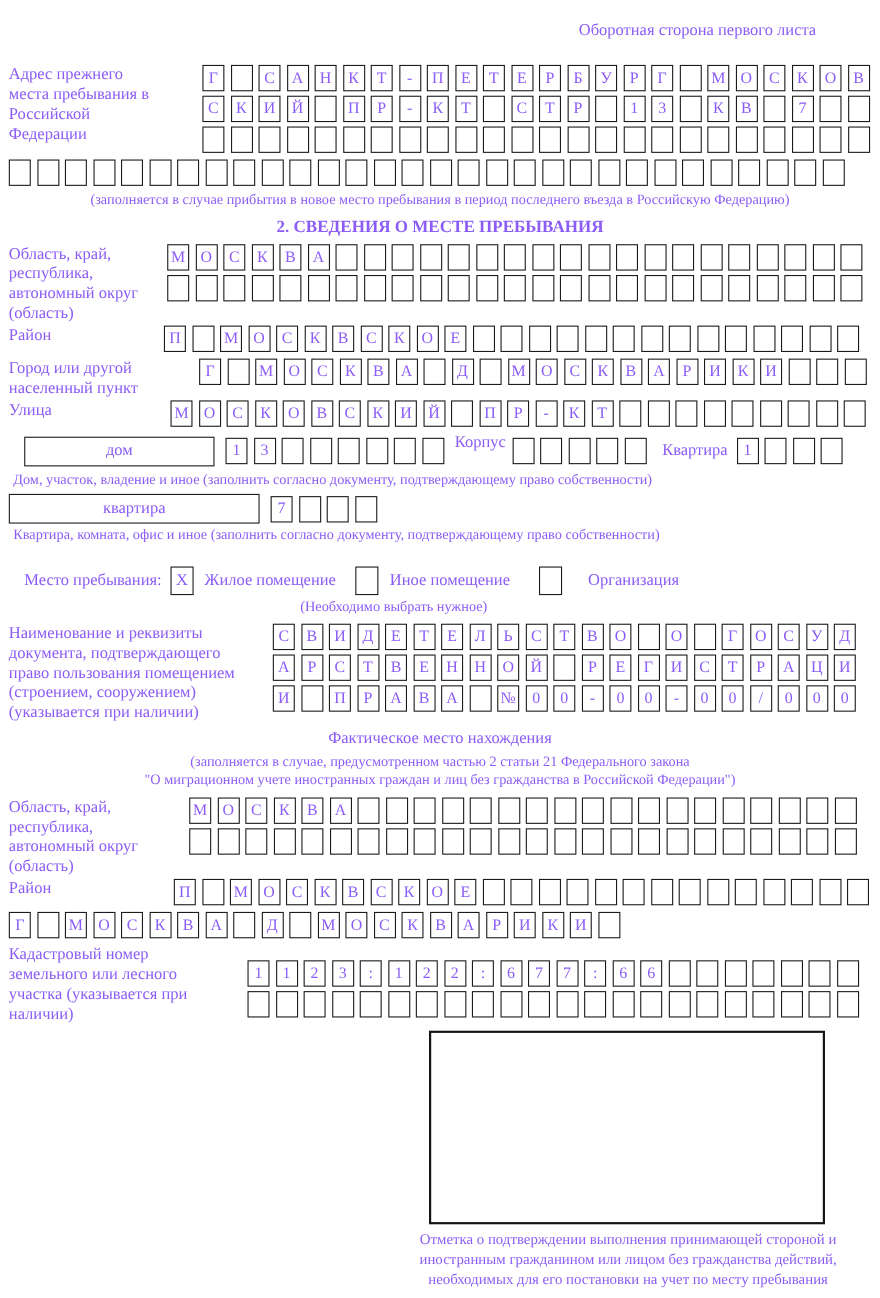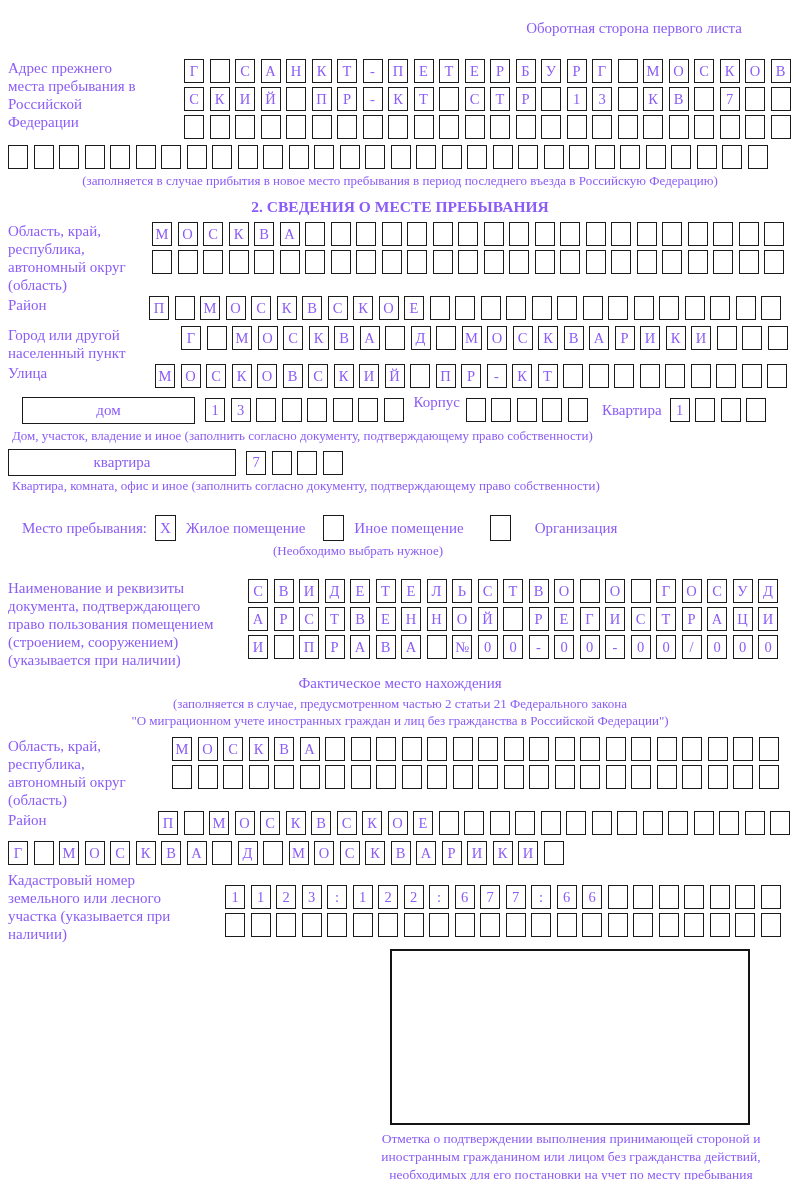--- a/index.html
+++ b/index.html
@@ -379,21 +379,21 @@
     <span>Место пребывания:</span>
     <span class="cell cb">X</span>
     <span class="opt">Жилое помещение</span>
     <span class="cell cb" style="margin-left:18px;"></span>
     <span class="opt">Иное помещение</span>
     <span class="cell cb" style="margin-left:26px;"></span>
     <span class="opt" style="margin-left:24px;">Организация</span>
   </div>
   <div class="stay-note">(Необходимо выбрать нужное)</div>
 
-  <div class="fieldrow" style="margin-top:20px;">
+  <div class="fieldrow" style="margin-top:8px;">
     <div class="flabel w-doc">Наименование и реквизиты документа, подтверждающего право пользования помещением (строением, сооружением) (указывается при наличии)</div>
     <div>
       <div class="cellrow">
           <span class="cell">С</span>
           <span class="cell">В</span>
           <span class="cell">И</span>
           <span class="cell">Д</span>
           <span class="cell">Е</span>
           <span class="cell">Т</span>
           <span class="cell">Е</span>

